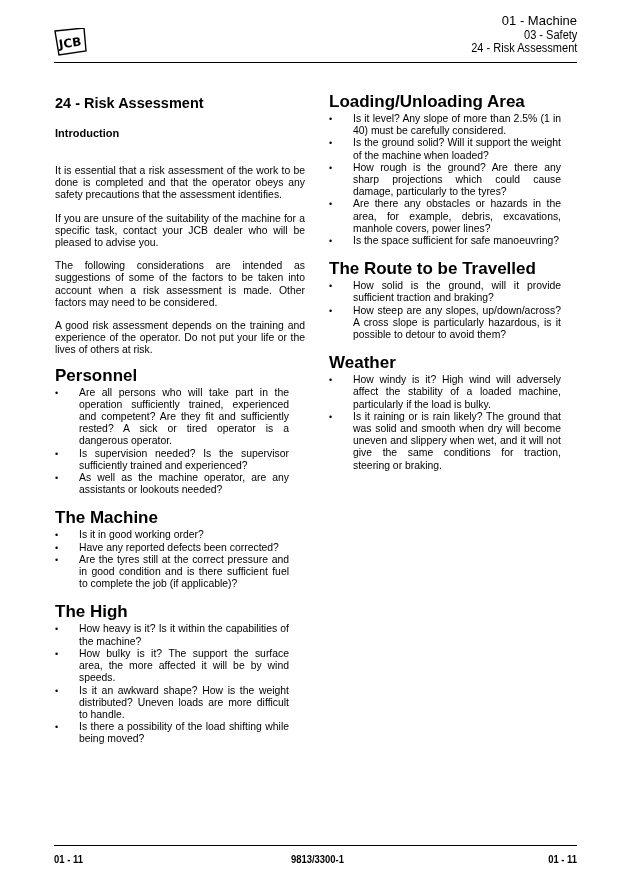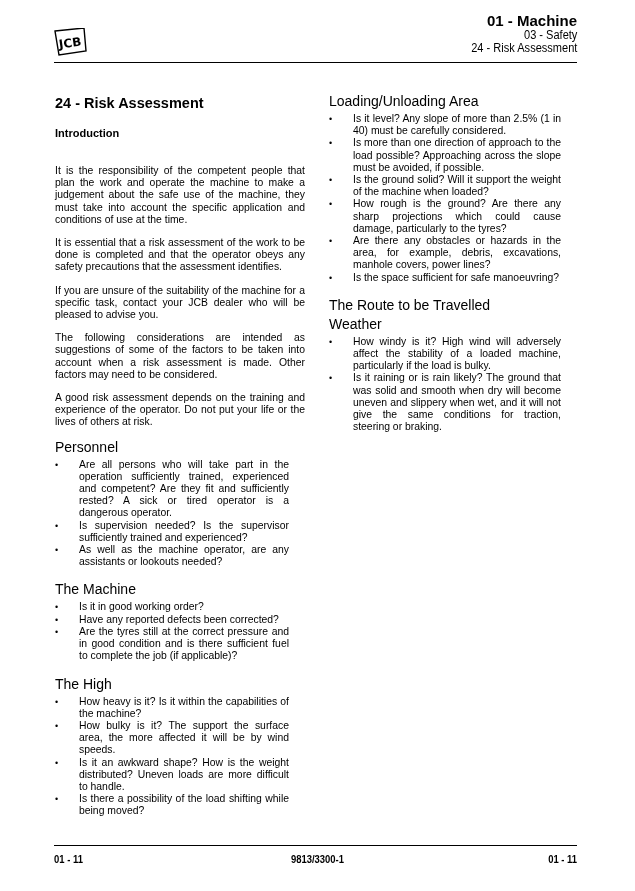--- a/index.html
+++ b/index.html
@@ -7,36 +7,36 @@
       width: 635px; height: 891px; position: relative; overflow: hidden;
       font-family: "Liberation Sans", sans-serif; color: #000;
     }
     .logo {
       position: absolute; left: 53px; top: 28px; width: 34px; height: 28px;
     }
     .hdr-right {
       position: absolute; right: 58px; top: 12px; text-align: right;
       line-height: 14px;
     }
-    .hdr-chapter { font-weight: bold; font-size: 15px; line-height: 17px; }
+    .hdr-chapter { font-weight: normal; font-size: 13px; line-height: 17px; }
     .hdr-sub { font-size: 12px; line-height: 13px; transform: scaleX(0.92); transform-origin: right; }
     .rule-top { position: absolute; left: 54px; right: 58px; top: 62px; border-top: 1.3px solid #000; }
     .rule-bottom { position: absolute; left: 54px; right: 58px; top: 845px; border-top: 1.3px solid #000; }
     .footer { position: absolute; top: 853px; font-weight: bold; font-size: 10.5px; transform: scaleX(0.9); }
     .footer.left { left: 54px; transform-origin: left; }
     .footer.center { left: 0; right: 0; text-align: center; }
     .footer.right { right: 58px; transform-origin: right; }
 
     .col { position: absolute; top: 94px; width: 250px; font-size: 10.4px; line-height: 12.2px; }
     .col.left { left: 55px; }
     .col.right { left: 329px; width: 248px; }
 
     h1.title { font-size: 14.5px; font-weight: bold; margin: 0 0 12px 0; line-height: 18px; }
     h2.intro { font-size: 11px; font-weight: bold; margin: 0 0 23px 0; line-height: 18px; }
-    h3.sec { font-size: 14px; font-weight: normal; margin: 0 0 4px 0; line-height: 15px; }
+    h3.sec { font-size: 17px; font-weight: bold; margin: 0 0 4px 0; line-height: 15px; }
     p.para { margin: 0 0 11px 0; text-align: justify; }
     ul.blist { list-style: none; margin: 0 16px 14px 0; padding: 0; }
     ul.blist li { position: relative; padding-left: 24px; text-align: justify; }
     ul.blist li::before { content: "•"; position: absolute; left: 0; top: 0; font-size: 9px; }
   </style>
 </head>
 <body>
 
 <div class="logo">
   <svg width="34" height="28" viewBox="0 0 34 28">
@@ -48,21 +48,20 @@
 <div class="hdr-right">
   <div class="hdr-chapter">01 - Machine</div>
   <div class="hdr-sub">03 - Safety</div>
   <div class="hdr-sub">24 - Risk Assessment</div>
 </div>
 <div class="rule-top"></div>
 
 <div class="col left">
   <h1 class="title">24 - Risk Assessment</h1>
   <h2 class="intro">Introduction</h2>
-  <p class="para">It is the responsibility of the competent people that plan the work and operate the machine to make a judgement about the safe use of the machine, they must take into account the specific application and conditions of use at the time.</p>
   <p class="para">It is essential that a risk assessment of the work to be done is completed and that the operator obeys any safety precautions that the assessment identifies.</p>
   <p class="para">If you are unsure of the suitability of the machine for a specific task, contact your JCB dealer who will be pleased to advise you.</p>
   <p class="para">The following considerations are intended as suggestions of some of the factors to be taken into account when a risk assessment is made. Other factors may need to be considered.</p>
   <p class="para" style="">A good risk assessment depends on the training and experience of the operator. Do not put your life or the lives of others at risk.</p>
 
   <h3 class="sec">Personnel</h3>
   <ul class="blist">
     <li>Are all persons who will take part in the operation sufficiently trained, experienced and competent? Are they fit and sufficiently rested? A sick or tired operator is a dangerous operator.</li>
     <li>Is supervision needed? Is the supervisor sufficiently trained and experienced?</li>
     <li>As well as the machine operator, are any assistants or lookouts needed?</li>
@@ -81,28 +80,31 @@
     <li>How bulky is it? The support the surface area, the more affected it will be by wind speeds.</li>
     <li>Is it an awkward shape? How is the weight distributed? Uneven loads are more difficult to handle.</li>
     <li>Is there a possibility of the load shifting while being moved?</li>
   </ul>
 </div>
 
 <div class="col right">
   <h3 class="sec">Loading/Unloading Area</h3>
   <ul class="blist">
     <li>Is it level? Any slope of more than 2.5% (1 in 40) must be carefully considered.</li>
-    <li>Is more than one direction of approach to the load possible? Approaching across the slope must be avoided, if possible.</li>
     <li>Is the ground solid? Will it support the weight of the machine when loaded?</li>
     <li>How rough is the ground? Are there any sharp projections which could cause damage, particularly to the tyres?</li>
     <li>Are there any obstacles or hazards in the area, for example, debris, excavations, manhole covers, power lines?</li>
     <li>Is the space sufficient for safe manoeuvring?</li>
   </ul>
 
   <h3 class="sec">The Route to be Travelled</h3>
+  <ul class="blist">
+    <li>How solid is the ground, will it provide sufficient traction and braking?</li>
+    <li>How steep are any slopes, up/down/across? A cross slope is particularly hazardous, is it possible to detour to avoid them?</li>
+  </ul>
 
   <h3 class="sec">Weather</h3>
   <ul class="blist">
     <li>How windy is it? High wind will adversely affect the stability of a loaded machine, particularly if the load is bulky.</li>
     <li>Is it raining or is rain likely? The ground that was solid and smooth when dry will become uneven and slippery when wet, and it will not give the same conditions for traction, steering or braking.</li>
   </ul>
 </div>
 
 <div class="rule-bottom"></div>
 <div class="footer left">01 - 11</div>

